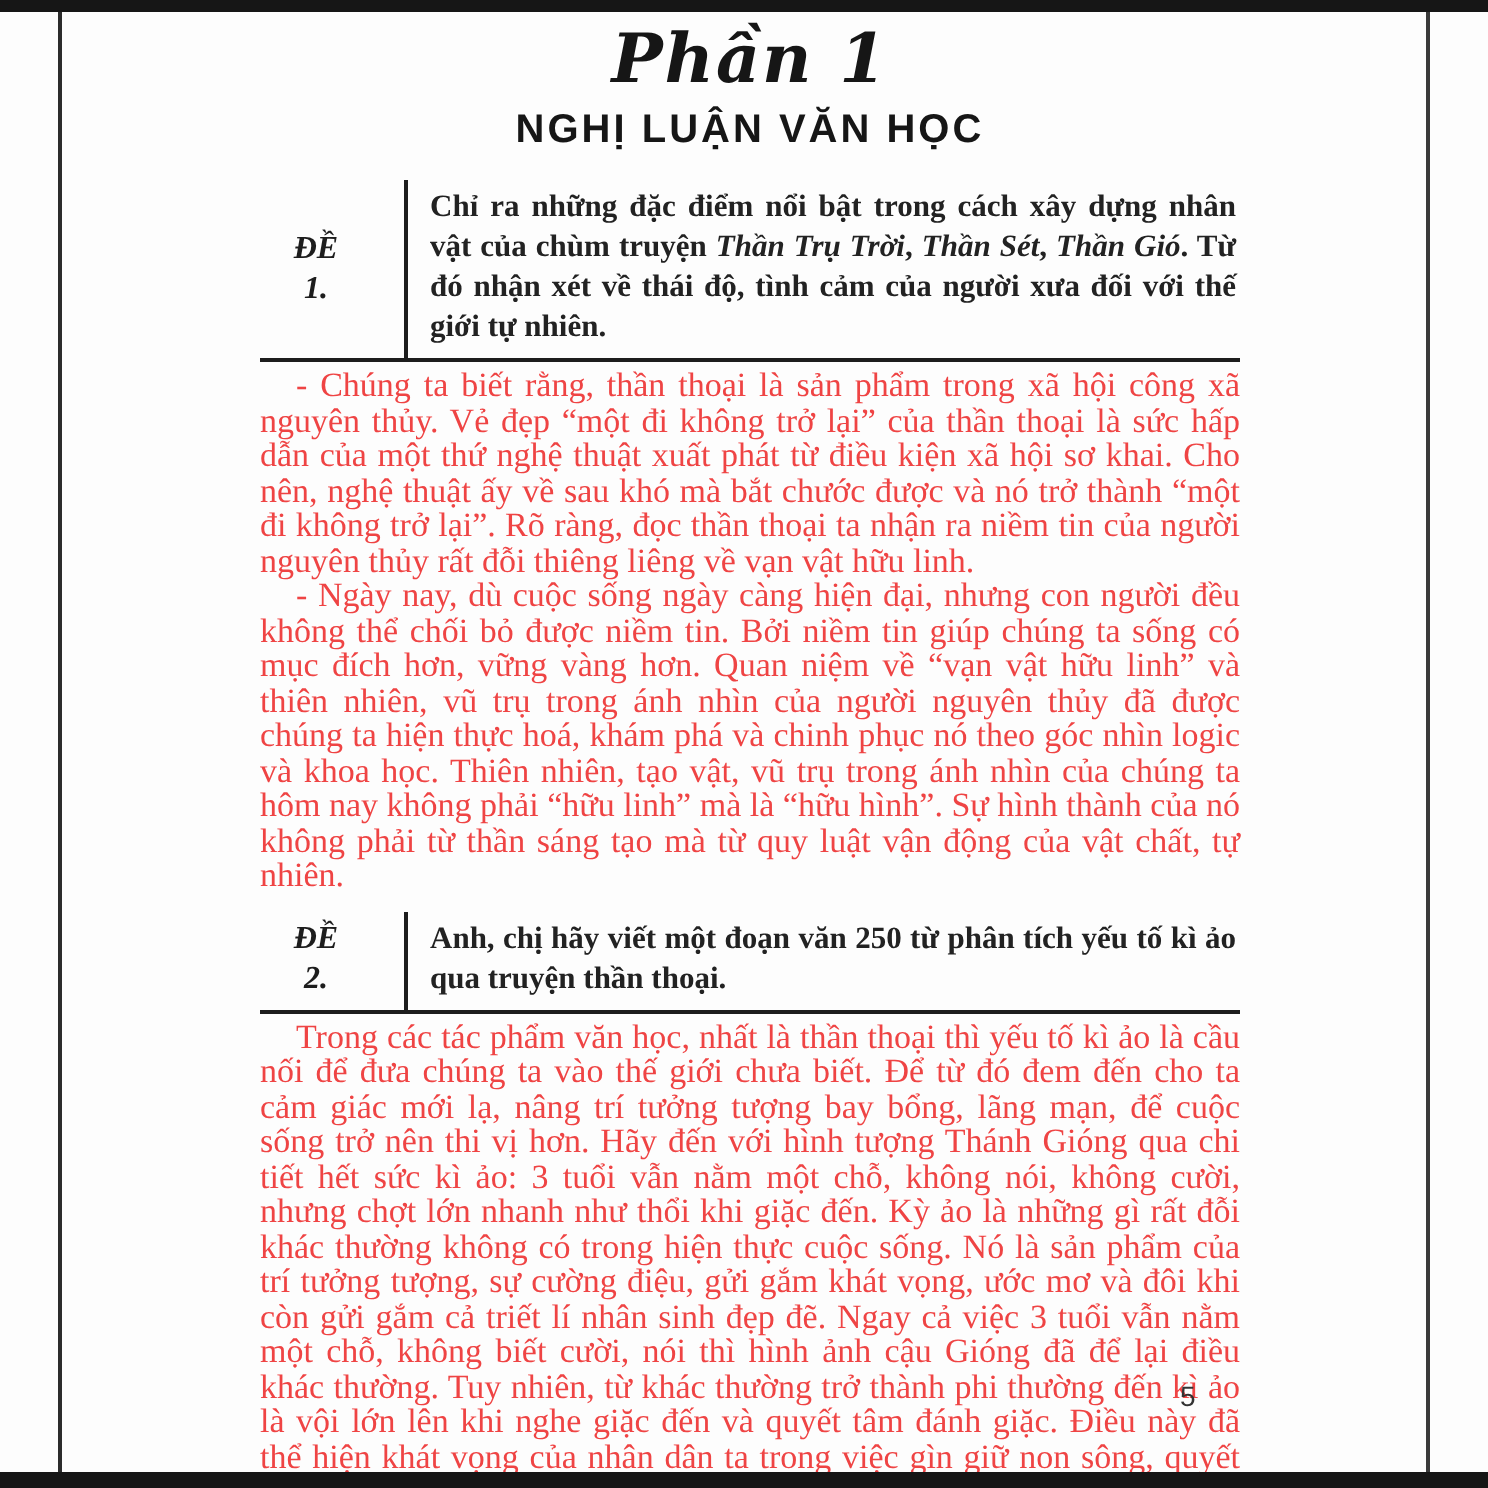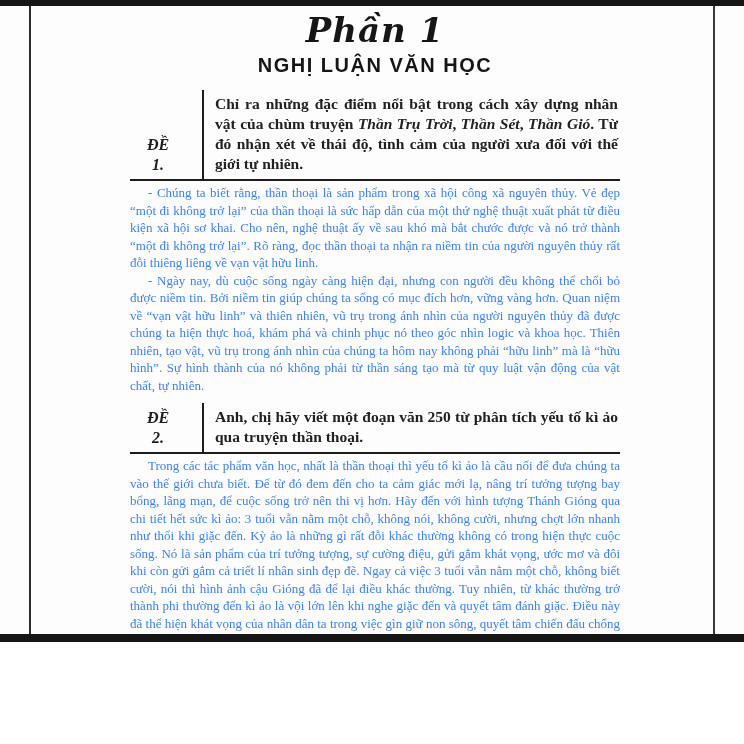--- a/index.html
+++ b/index.html
@@ -1,20 +1,20 @@
 <!DOCTYPE html>
 <html lang="vi"><head>
 <meta charset="utf-8">
 <style>
   html, body { margin:0; padding:0; }
   body { width:744px; height:744px; background:#ffffff; }
 
   .photo {
     position:relative;
-    width:744px; height:642px;
+    width:744px; height:744px;
     background:#fdfdfd;
     overflow:hidden;
     font-family:"Liberation Serif", serif;
     color:#2e2e2e;
   }
 
   
   .bar-top    { position:absolute; left:0; right:0; top:0;    height:6px; background:#161616; }
   .bar-bottom { position:absolute; left:0; right:0; bottom:0; height:8px; background:#161616; }
   .edge-left  { position:absolute; top:6px; bottom:8px; left:29px;  width:2px; background:#2c2c2c; }
@@ -52,21 +52,21 @@
   .de-box {
     display:flex;
     align-items:stretch;
     border-bottom:2px solid #1d1d1d;
   }
   .de-box.second { margin-top:9px; }
   .de-label {
     flex:0 0 56px;
     display:flex;
     flex-direction:column;
-    justify-content:flex-end;
+    justify-content:center;
     align-items:center;
     font-family:"Liberation Serif", serif;
     font-style:italic;
     font-weight:bold;
     font-size:16px;
     line-height:20px;
     color:#1d1d1d;
     padding:4px 0;
   }
   .de-text {
@@ -77,24 +77,24 @@
     font-size:15.5px;
     line-height:20px;
     color:#222222;
     text-align:justify;
     margin-left:16px;
   }
   .de-text .story { font-style:italic; }
 
   .body-text {
     margin:0;
-    font-size:13px;
+    font-size:17px;
     line-height:17.5px;
     text-align:justify;
-    color:#3b82f6;
+    color:#ef4444;
   }
   .body-text.indent { text-indent:18px; }
   .answer-block { padding-top:3px; }
 
   .page-number {
     position:absolute;
     left:590px; top:690px;
     font-family:"Liberation Sans", sans-serif;
     font-size:14px;
     color:#333333;

